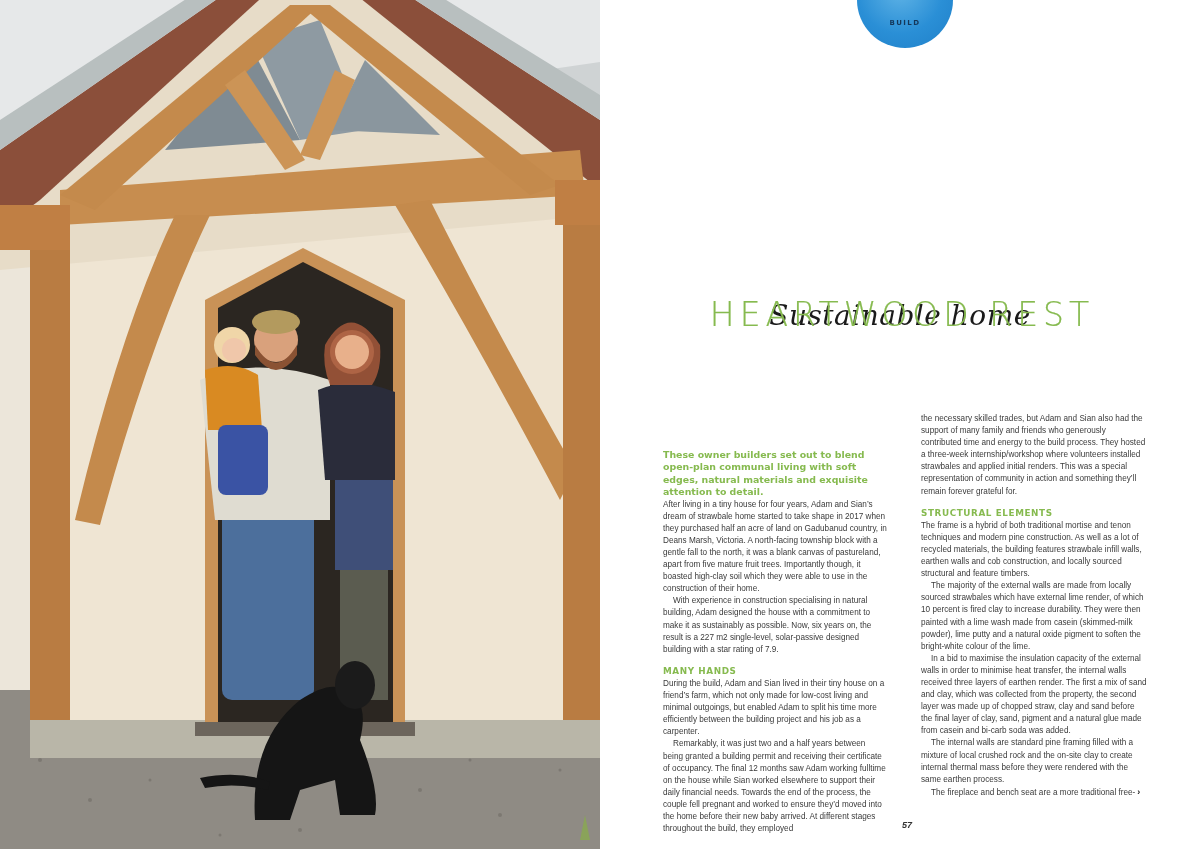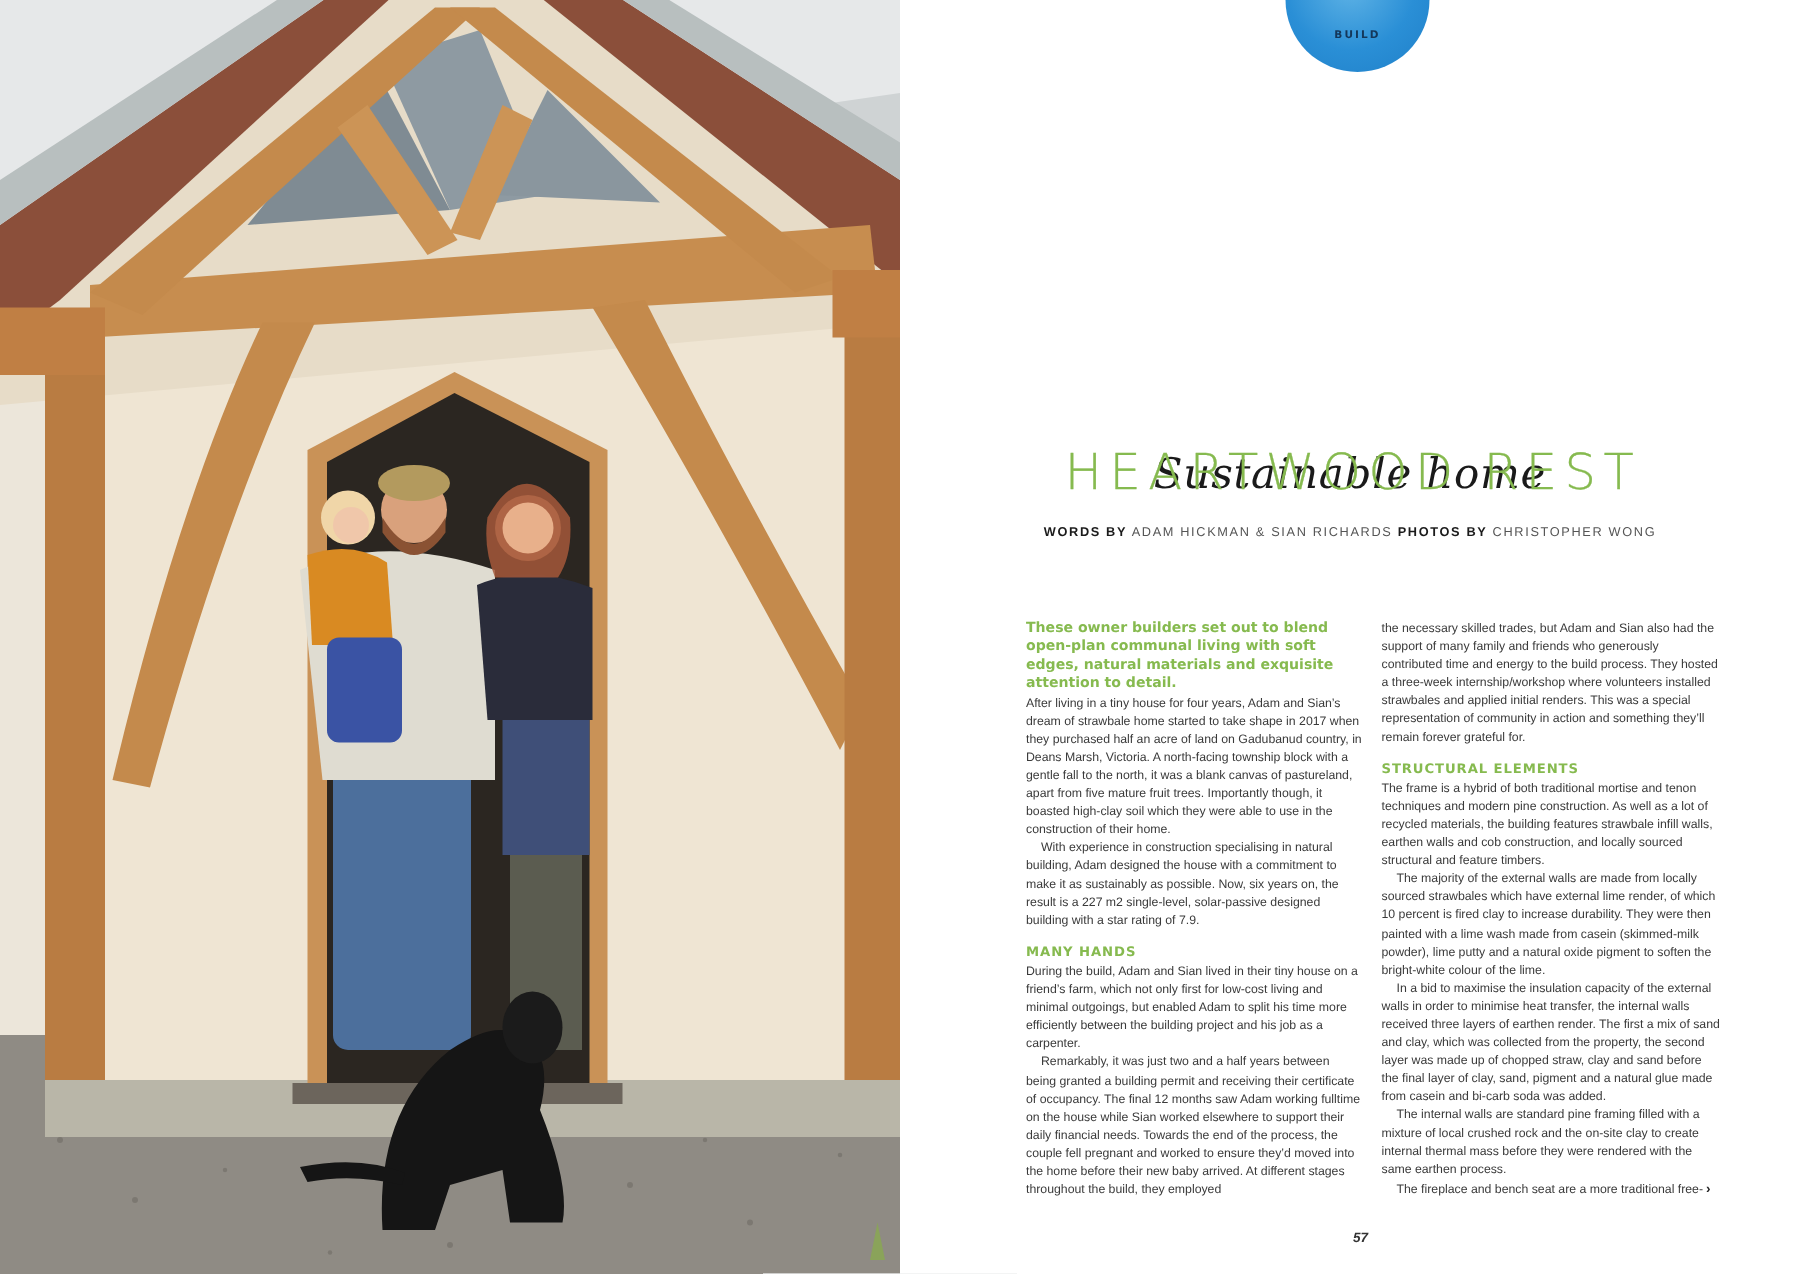--- a/index.html
+++ b/index.html
@@ -40,21 +40,21 @@
     position: absolute; left: 0; right: 0; top: 349px; text-align: center;
     font-size: 8.5px; letter-spacing: 1.1px; color: #555;
     text-transform: uppercase;
   }
   .byline b { color: #1b1b1b; font-weight: bold; }
   .col {
     position: absolute; top: 413px; width: 224px;
     font-family: "Liberation Sans", sans-serif;
     font-size: 8.2px; line-height: 12.1px; color: #3a3a3a;
   }
-  .col.left { left: 84px; }
+  .col.left { left: 63px; margin-top: 36px; }
   .col.right { left: 321px; width: 226px; }
   .standfirst {
     font-family: "DejaVu Sans", sans-serif; font-weight: bold;
     font-size: 9.4px; line-height: 12.4px; color: #86ba4f; margin: 0 0 9px 0;
   }
   .col p { margin: 0; }
   .col p.indent { text-indent: 10px; }
   .subhead {
     font-family: "DejaVu Sans", sans-serif; font-weight: bold;
     font-size: 8.8px; letter-spacing: 0.6px; color: #86ba4f;
@@ -159,33 +159,27 @@
 
 <div class="page">
 
   <div class="badge">
     <div class="badge-label">BUILD</div>
   </div>
 
   <div class="kicker">Sustainable home</div>
   <div class="title">HEARTWOOD REST</div>
 
-  <div class="byline">
-    <b>WORDS BY</b>
-    <span>ADAM HICKMAN &amp; SIAN RICHARDS</span>
-    <b>PHOTOS BY</b>
-    <span>CHRISTOPHER WONG</span>
-  </div>
 
   <div class="col left">
     <p class="standfirst">These owner builders set out to blend open-plan communal living with soft edges, natural materials and exquisite attention to detail.</p>
     <p>After living in a tiny house for four years, Adam and Sian’s dream of strawbale home started to take shape in 2017 when they purchased half an acre of land on Gadubanud country, in Deans Marsh, Victoria. A north-facing township block with a gentle fall to the north, it was a blank canvas of pastureland, apart from five mature fruit trees. Importantly though, it boasted high-clay soil which they were able to use in the construction of their home.</p>
     <p class="indent">With experience in construction specialising in natural building, Adam designed the house with a commitment to make it as sustainably as possible. Now, six years on, the result is a 227 m2 single-level, solar-passive designed building with a star rating of 7.9.</p>
     <div class="subhead">MANY HANDS</div>
-    <p>During the build, Adam and Sian lived in their tiny house on a friend’s farm, which not only first for low-cost living and minimal outgoings, but enabled Adam to split his time more efficiently between the building project and his job as a carpenter.</p>
+    <p>During the build, Adam and Sian lived in their tiny house on a friend’s farm, which not only made for low-cost living and minimal outgoings, but enabled Adam to split his time more efficiently between the building project and his job as a carpenter.</p>
     <p class="indent">Remarkably, it was just two and a half years between being granted a building permit and receiving their certificate of occupancy. The final 12 months saw Adam working fulltime on the house while Sian worked elsewhere to support their daily financial needs. Towards the end of the process, the couple fell pregnant and worked to ensure they’d moved into the home before their new baby arrived. At different stages throughout the build, they employed</p>
   </div>
 
   <div class="col right">
     <p>the necessary skilled trades, but Adam and Sian also had the support of many family and friends who generously contributed time and energy to the build process. They hosted a three-week internship/workshop where volunteers installed strawbales and applied initial renders. This was a special representation of community in action and something they’ll remain forever grateful for.</p>
     <div class="subhead">STRUCTURAL ELEMENTS</div>
     <p>The frame is a hybrid of both traditional mortise and tenon techniques and modern pine construction. As well as a lot of recycled materials, the building features strawbale infill walls, earthen walls and cob construction, and locally sourced structural and feature timbers.</p>
     <p class="indent">The majority of the external walls are made from locally sourced strawbales which have external lime render, of which 10 percent is fired clay to increase durability. They were then painted with a lime wash made from casein (skimmed-milk powder), lime putty and a natural oxide pigment to soften the bright-white colour of the lime.</p>
     <p class="indent">In a bid to maximise the insulation capacity of the external walls in order to minimise heat transfer, the internal walls received three layers of earthen render. The first a mix of sand and clay, which was collected from the property, the second layer was made up of chopped straw, clay and sand before the final layer of clay, sand, pigment and a natural glue made from casein and bi-carb soda was added.</p>
     <p class="indent">The internal walls are standard pine framing filled with a mixture of local crushed rock and the on-site clay to create internal thermal mass before they were rendered with the same earthen process.</p>

